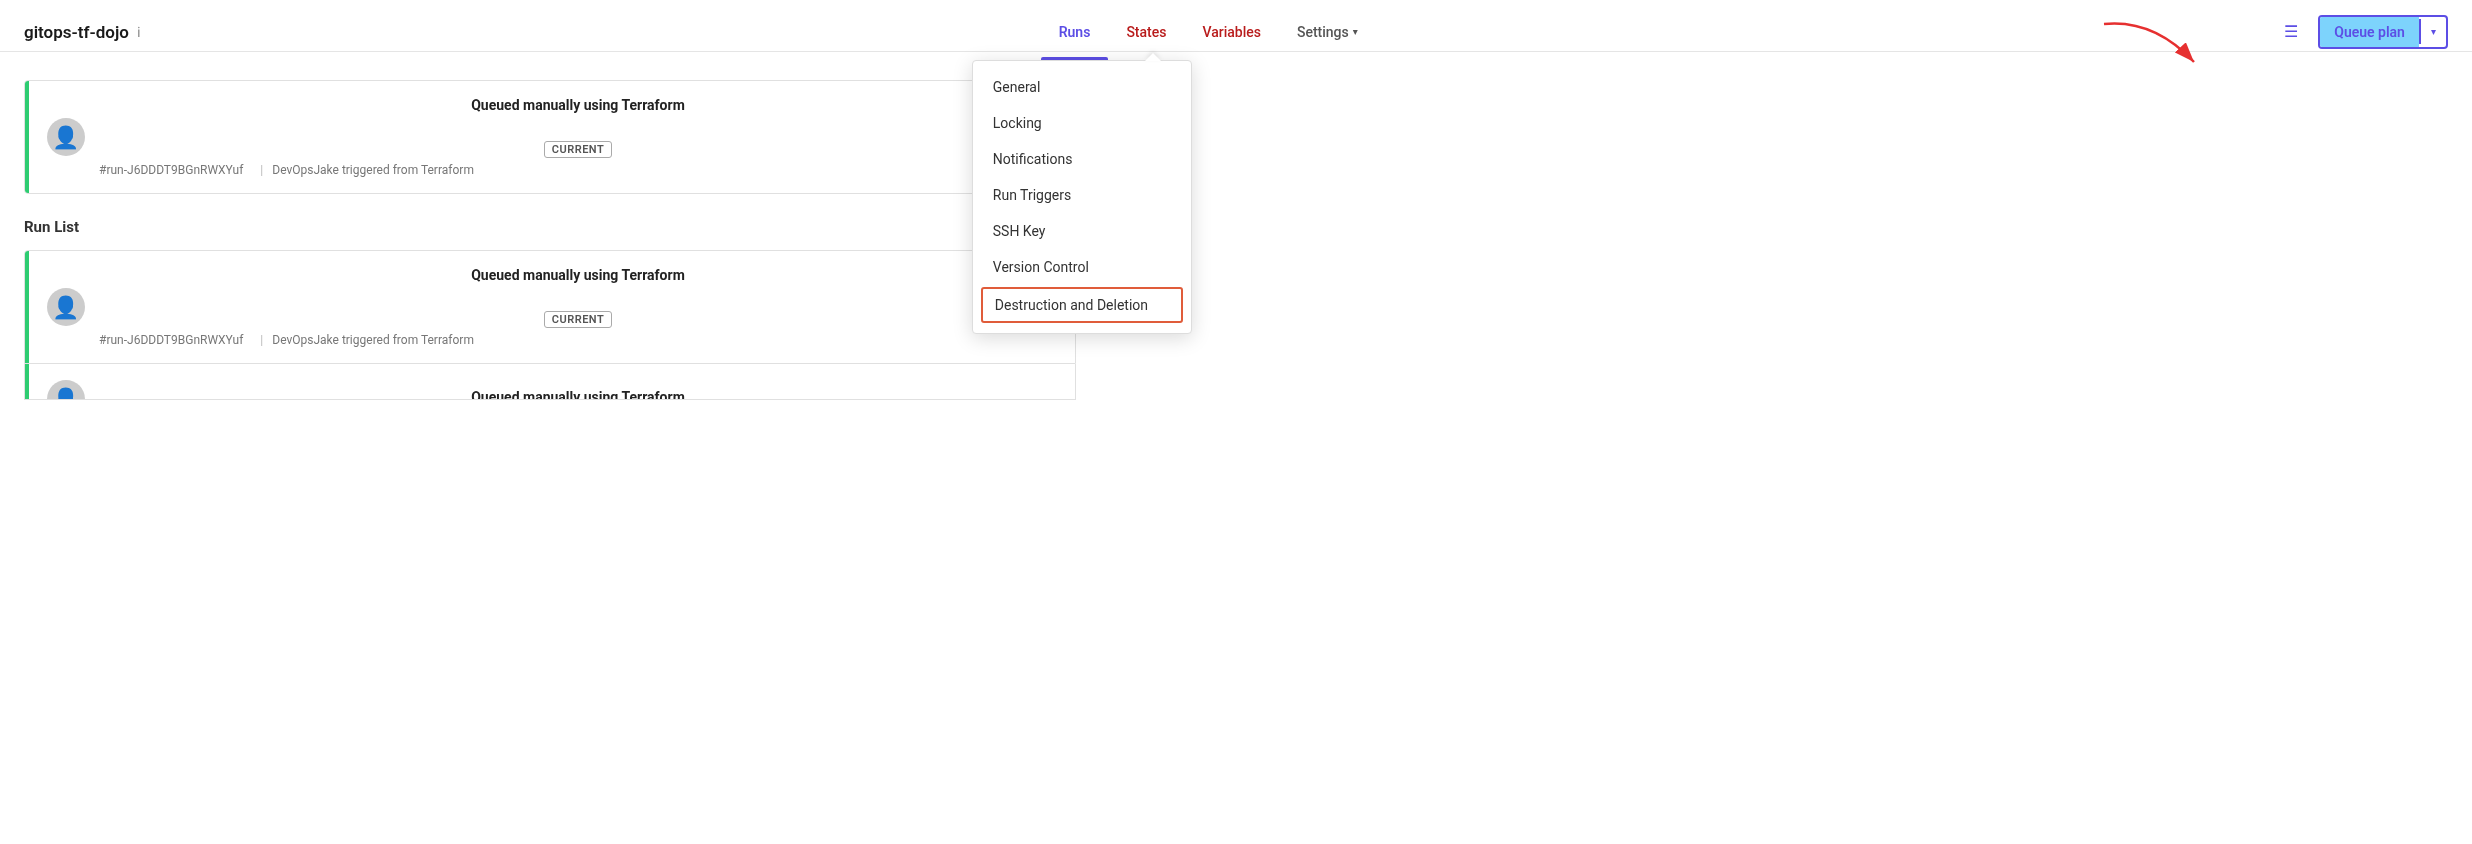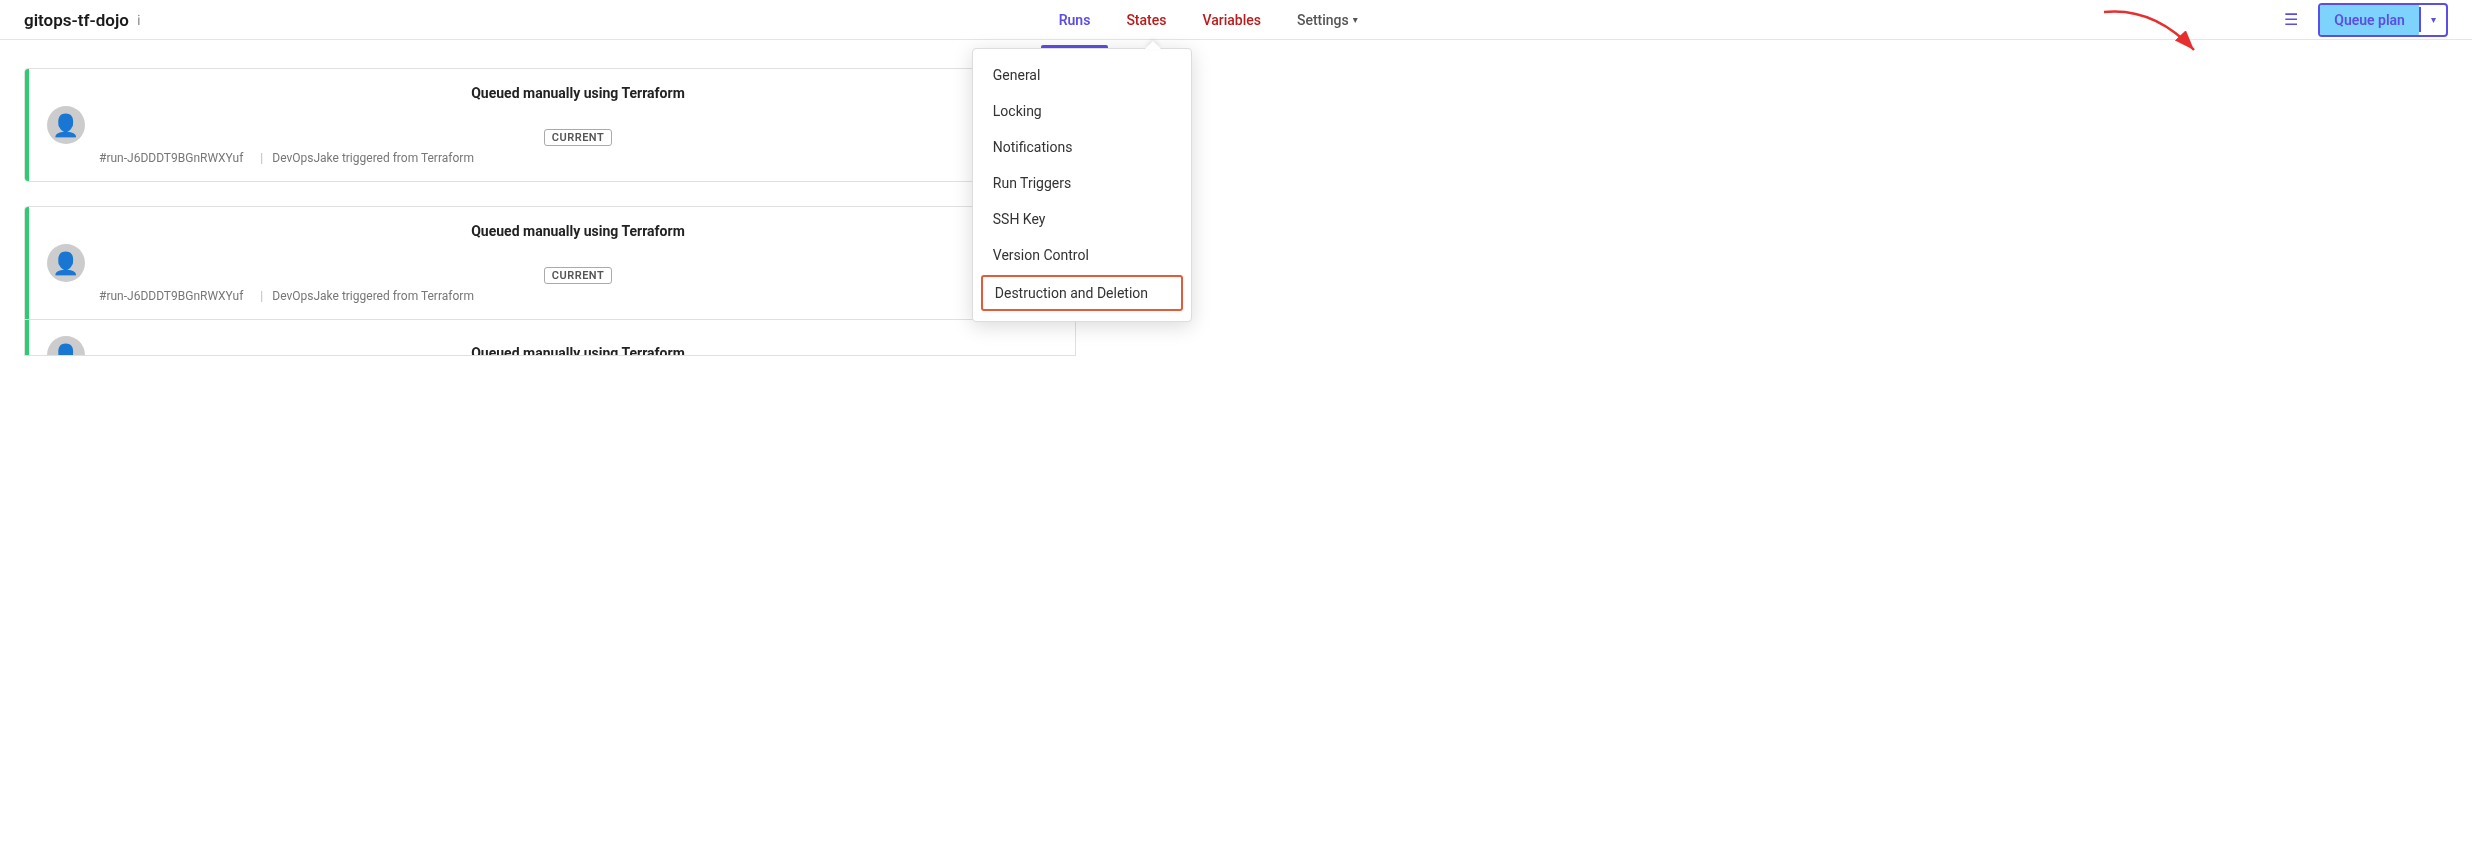--- a/index.html
+++ b/index.html
@@ -12,20 +12,21 @@
 
     
     .header {
       display: flex;
       align-items: center;
       justify-content: space-between;
       padding: 0 24px;
       border-bottom: 1px solid #e5e5e5;
       height: 40px;
       position: relative;
+      margin-top: 12px;
     }
 
     .header-left {
       display: flex;
       align-items: center;
       gap: 8px;
     }
 
     .workspace-title {
       font-size: 17px;
@@ -378,20 +379,21 @@
             <span class="separator">|</span>
             <span>DevOpsJake triggered from Terraform</span>
           </div>
         </div>
         <span class="run-status-badge">IED</span>
       </div>
     </div>
   </div>
 
   <div class="run-list-section">
+    <div class="section-title">Run List</div>
     <div class="partial-card">
       <div class="run-card-inner">
         <div class="avatar">
           <span class="avatar-silhouette">👤</span>
         </div>
         <div class="run-info">
           <div class="run-title-row">
             <span class="run-title">Queued manually using Terraform</span>
             <span class="current-badge">CURRENT</span>
           </div>

